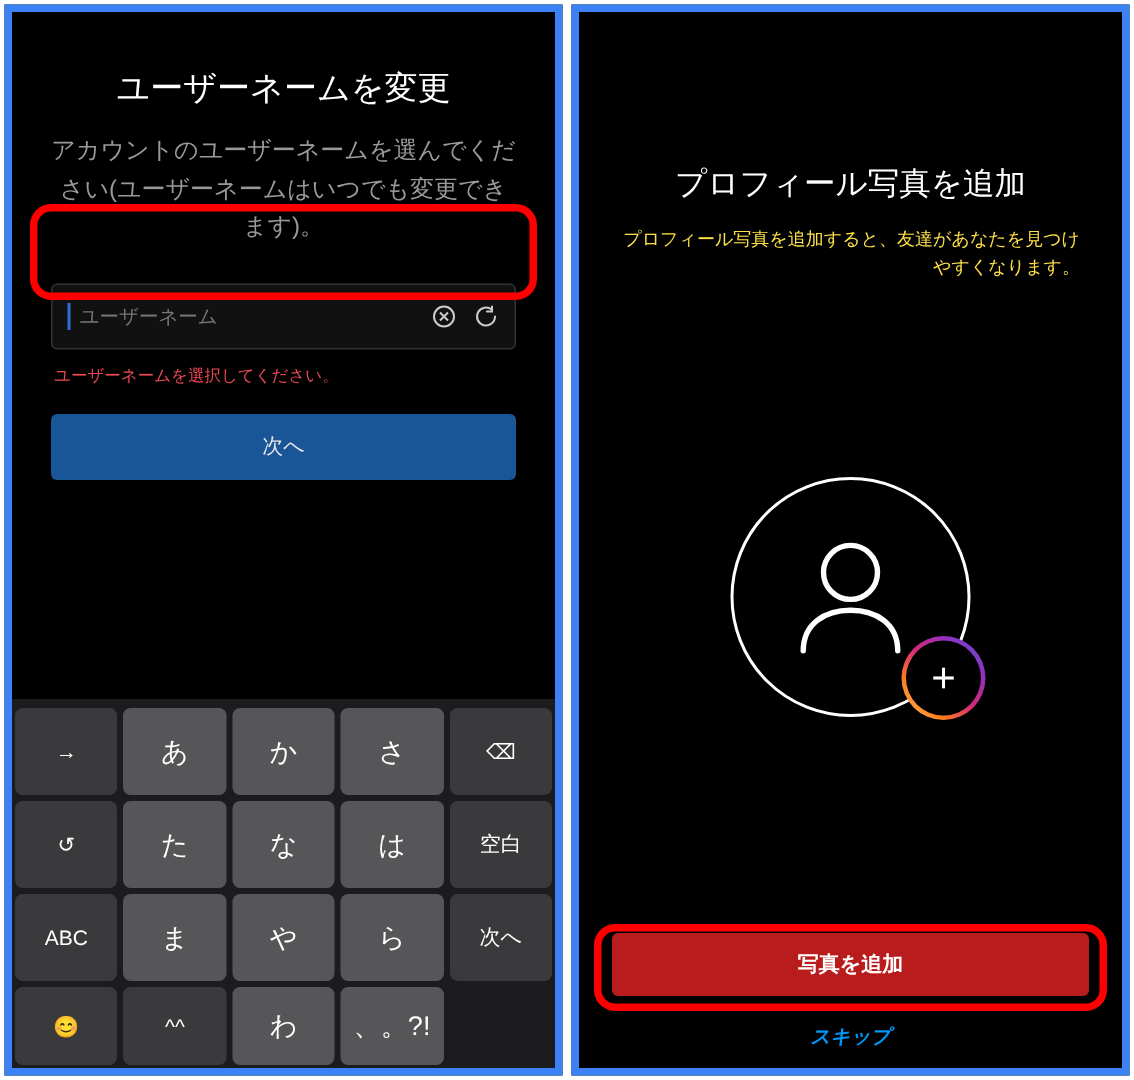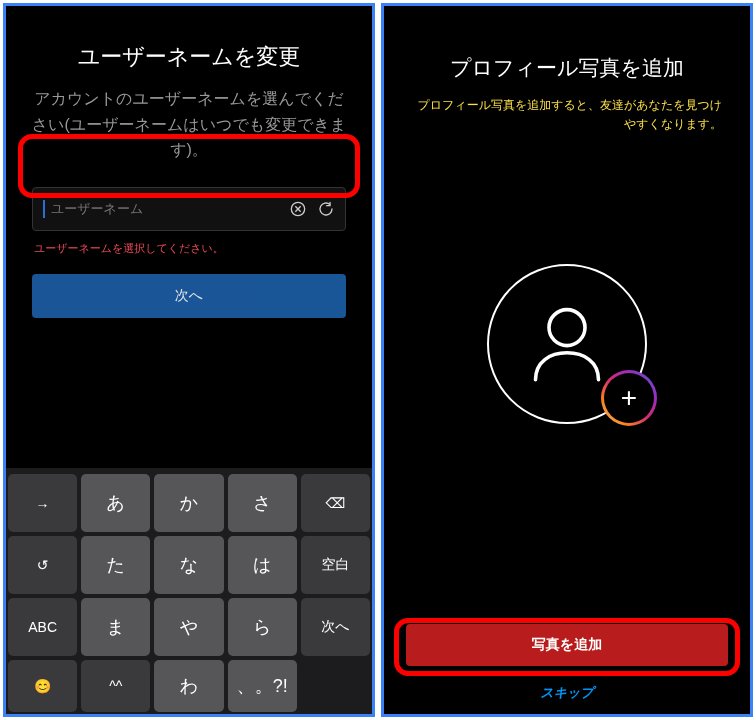--- a/index.html
+++ b/index.html
@@ -5,21 +5,21 @@
     * { margin: 0; padding: 0; box-sizing: border-box; }
     body {
       width: 756px; height: 720px;
       background: #fff;
       font-family: -apple-system, "Hiragino Sans", sans-serif;
       display: flex; gap: 6px; padding: 3px;
     }
     .screen {
       width: 372px; height: 714px; background: #000;
       color: #fff; position: relative; overflow: hidden;
-      border: 3px solid #3b82f6;
+      border: 5px solid #3b82f6;
     }
     
     .s1-title { font-size: 22px; text-align: center; margin-top: 36px; font-weight: 400; }
     .s1-sub { font-size: 16px; color: #999; text-align: center; margin: 14px 24px 0; line-height: 1.6; }
     .hl-red {
       position: absolute; border: 5px solid #ff0000; border-radius: 14px;
       pointer-events: none;
     }
     .hl1 { top: 128px; left: 12px; right: 12px; height: 64px; }
     .input-wrap {
@@ -55,21 +55,21 @@
     }
     .kb-row { display: flex; }
     .key {
       flex: 1; height: 58px; margin: 2px; background: #565658;
       border-radius: 5px; display: flex; align-items: center; justify-content: center;
       color: #fff; font-size: 18px; cursor: pointer;
     }
     .key.fn { background: #3a3a3c; font-size: 14px; }
     .kb-row5 .key { height: 52px; }
     
-    .s2-title { font-size: 21px; text-align: center; margin-top: 48px; font-weight: 400; }
+    .s2-title { font-size: 21px; text-align: center; margin-top: 100px; font-weight: 400; }
     .s2-sub { font-size: 12px; color: #fde047; text-align: right; margin: 14px 28px 0; line-height: 1.6; }
     .avatar-zone {
       display: flex; justify-content: center; align-items: center;
       margin-top: 130px; position: relative;
     }
     .avatar-circle {
       width: 160px; height: 160px; border: 2.5px solid #fff; border-radius: 50%;
       display: flex; align-items: center; justify-content: center; position: relative;
     }
     .avatar-inner svg { width: 90px; height: 90px; }

